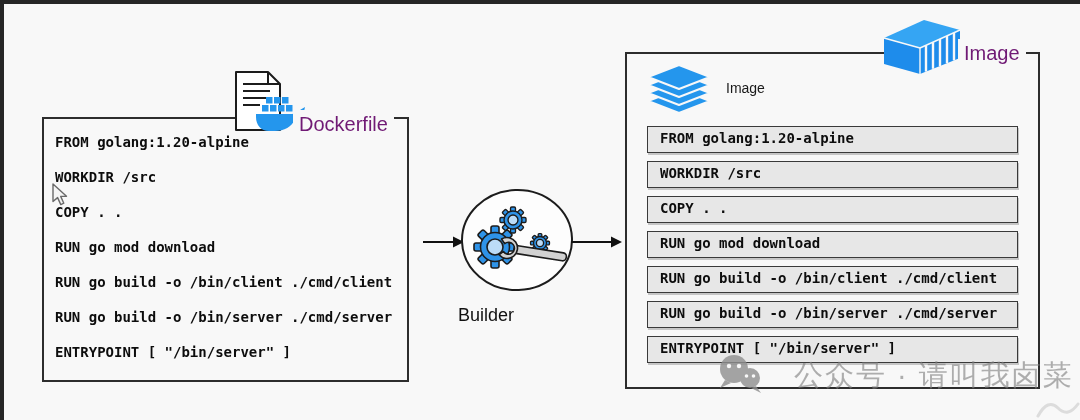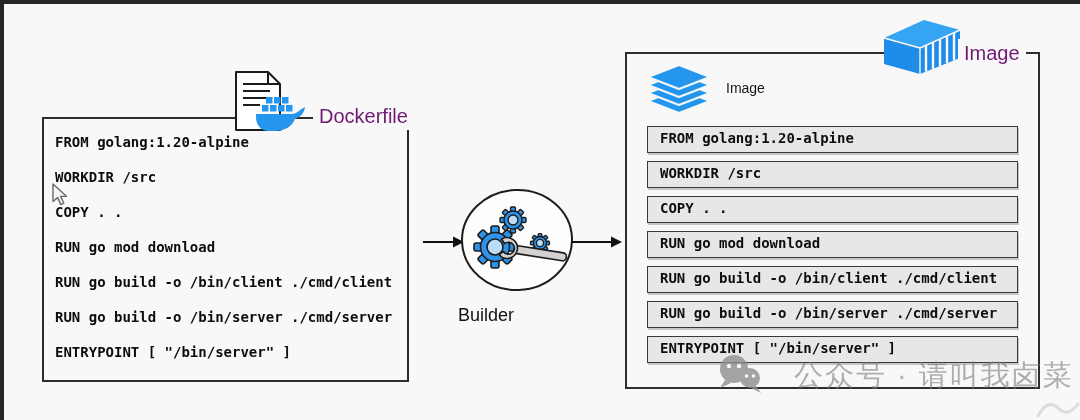--- a/index.html
+++ b/index.html
@@ -20,21 +20,21 @@
   .code-line{
     height:35px;line-height:35px;white-space:pre;
     font-family:"DejaVu Sans Mono","Liberation Mono",monospace;
     font-size:14px;font-weight:600;color:#0d0d0d;
   }
 
   .floating-label{
     position:absolute;background:#f8f8f8;padding:0 6px;
     font-size:20px;font-weight:500;color:#701a75;line-height:28px;
   }
-  .dockerfile-label{left:293px;top:102px;margin-left:20px;}
+  .dockerfile-label{left:293px;top:110px;}
   .image-label{left:958px;top:39px;}
 
   .builder-label{
     position:absolute;left:458px;top:305px;width:118px;text-align:left;
     font-size:18px;font-weight:500;color:#111;
   }
   .layers-label{
     position:absolute;left:726px;top:80px;
     font-size:14px;font-weight:500;color:#1a1a1a;
   }

